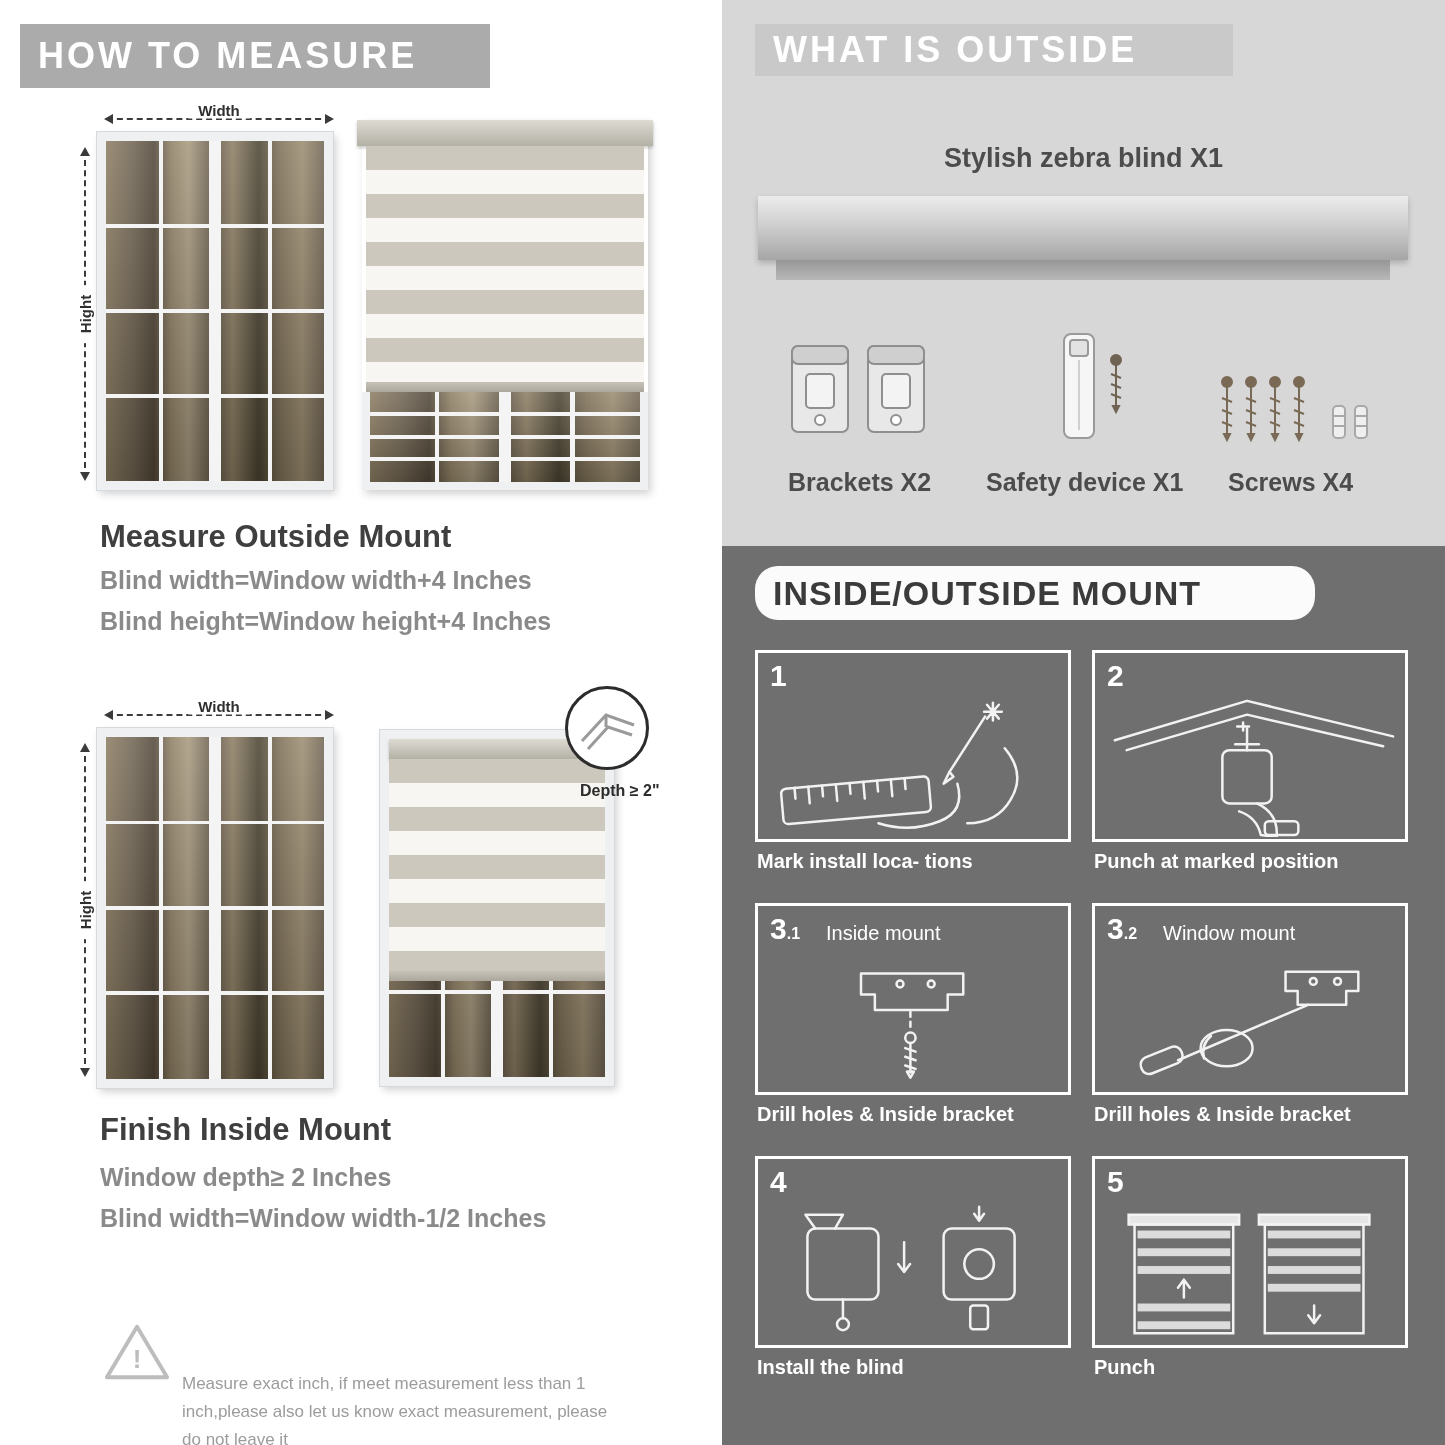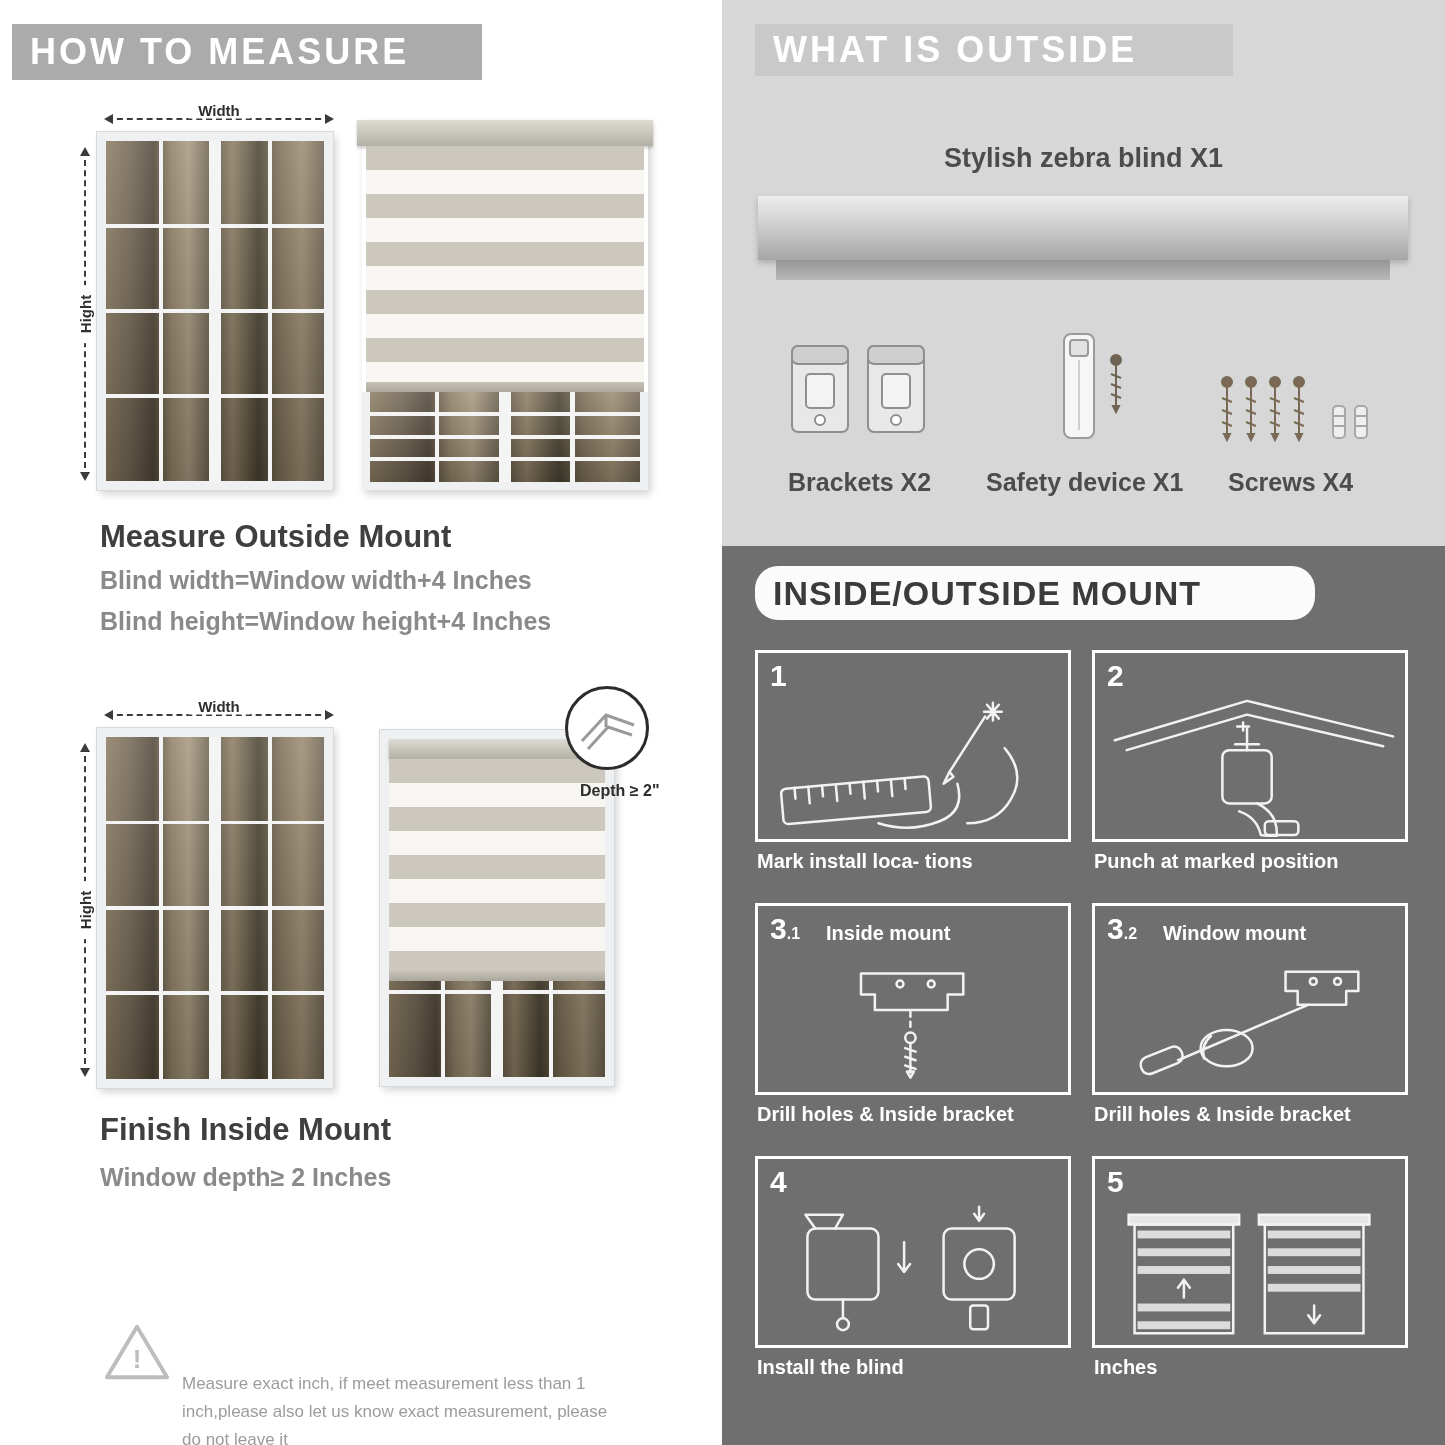--- a/index.html
+++ b/index.html
@@ -78,31 +78,31 @@
   .warn-text { font-size:17px; color:#9c9c9c; line-height:1.65;margin-top:44px; }
 
   
   .included-panel { position:absolute; background:#d7d7d7; }
   .item-label { position:absolute; font-weight:bold; color:#4c4c4c; font-size:25px; }
   .mount-panel { position:absolute; background:#6f6f6f; }
   .step-panel { position:absolute; width:316px; height:192px; border:3px solid #fff;
     box-sizing:border-box; background:#6f6f6f; }
   .step-num { position:absolute; top:6px; left:12px; color:#fff; font-weight:bold; font-size:30px; }
   .step-sub { font-size:16px; }
-  .step-title { position:absolute; top:16px; left:68px; color:#fff; font-weight:bold; font-size:20px; }
+  .step-title { position:absolute; top:16px; left:68px; color:#fff; font-weight:normal; font-size:20px; }
   .step-caption { position:absolute; color:#fff; font-weight:bold; font-size:20px; }
   .step-art { position:absolute; left:0; bottom:2px; width:310px; height:148px; }
   .step-art * { vector-effect:non-scaling-stroke; }
 </style>
 </head>
 <body>
 
 <div class="page">
 
-  <div class="abs banner" style="left:12px; top:24px; width:470px; height:56px; background:#ababab; font-size:36px;">
+  <div class="abs banner" style="left:20px; top:24px; width:470px; height:64px; background:#ababab; font-size:36px;">
     <span>HOW TO MEASURE</span>
   </div>
 
   <div class="harrow" style="left:107px; top:118px; width:224px;">
     <span class="alabel">Width</span>
   </div>
   <div class="varrow" style="left:84px; top:150px; height:328px;">
     <span class="alabel">Hight</span>
   </div>
 
@@ -147,20 +147,21 @@
         <path d="M14 52 L38 26 L66 36"></path>
         <path d="M20 60 L40 38 L64 46"></path>
         <path d="M38 26 L38 38"></path>
       </g>
     </svg>
   </div>
   <div class="abs" style="left:580px; top:782px; font-size:16px; font-weight:bold; color:#2c2c2c;">Depth ≥ 2"</div>
 
   <div class="abs section-title" style="left:100px; top:1112px;">Finish Inside Mount</div>
   <div class="abs formula" style="left:100px; top:1163px;">Window depth≥ 2 Inches</div>
+  <div class="abs formula" style="left:100px; top:1204px;">Blind width=Window width-1/2 Inches</div>
 
   <div class="abs" style="left:103px; top:1320px; width:68px; height:64px;">
     <svg viewBox="0 0 70 64" style="width:100%; height:100%;">
       <path d="M35 6 L66 58 H4 Z" fill="none" stroke="#bdbdbd" stroke-width="4" stroke-linejoin="round"></path>
     </svg>
     <span style="position:absolute; left:50%; top:24px; transform:translateX(-50%); color:#bdbdbd; font-weight:bold; font-size:26px;">!</span>
   </div>
   <div class="abs warn-text" style="left:182px; top:1326px; width:445px;">Measure exact inch, if meet measurement less than 1 inch,please also let us know exact measurement, please do not leave it</div>
 
   <div class="included-panel" style="left:722px; top:0; width:723px; height:546px;"></div>
@@ -390,15 +391,15 @@
         <g fill="#dcdcdc" stroke="none">
           <rect x="173" y="36" width="94" height="8"></rect>
             <rect x="173" y="54" width="94" height="8"></rect>
           <rect x="173" y="72" width="94" height="8"></rect>
             <rect x="173" y="90" width="94" height="8"></rect>
         </g>
         <path d="M220 112 v18 m0 0 l-6 -8 m6 8 l6 -8" stroke-linecap="round" stroke-linejoin="round"></path>
       </g>
     </svg>
   </div>
-  <div class="step-caption" style="left:1094px; top:1356px;">Inches</div>
+  <div class="step-caption" style="left:1094px; top:1356px;">Punch</div>
 
 </div>
 
 </body></html>

